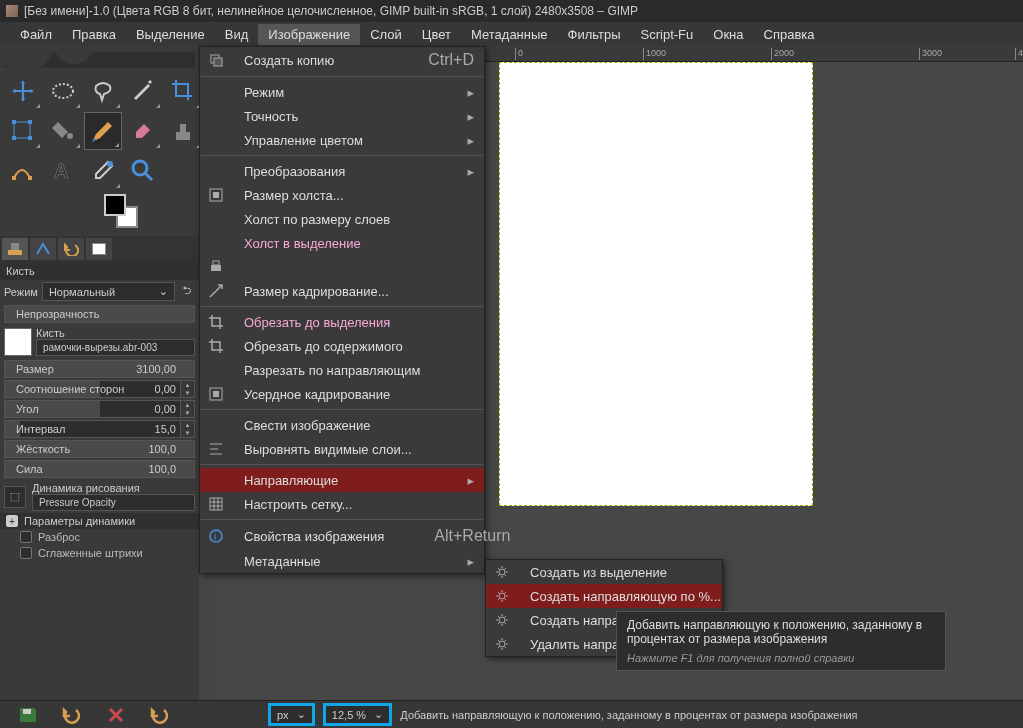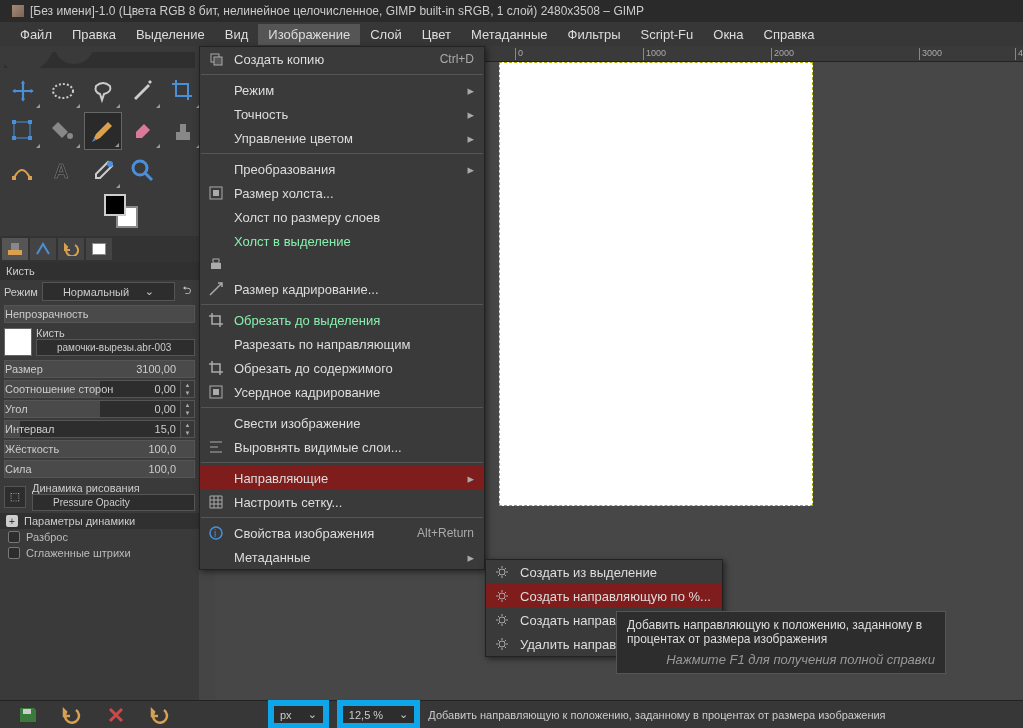--- a/index.html
+++ b/index.html
@@ -1,17 +1,17 @@
 <!DOCTYPE html>
 <html><head>
 <meta charset="utf-8">
 <style>
 * { margin: 0; padding: 0; box-sizing: border-box; font-family: "Segoe UI", Tahoma, sans-serif; }
 body { background: #454545; color: #ddd; width: 1023px; height: 728px; overflow: hidden; font-size: 12px; position: relative; }
-.titlebar { background: #2a2a2a; height: 22px; display: flex; align-items: center; padding: 0 12px; font-size: 12px; color: #ccc; }
+.titlebar { background: #2a2a2a; height: 22px; display: flex; align-items: center; padding: 0 6px; font-size: 12px; color: #ccc; }
 .titlebar .ticon { width: 12px; height: 12px; background: linear-gradient(135deg,#a87,#765); margin-right: 6px; }
 .menubar { background: #373737; height: 24px; display: flex; align-items: center; padding: 0 10px; font-size: 13px; color: #ddd; }
 .menubar .mitem { padding: 3px 10px; cursor: pointer; }
 .menubar .mitem.active { background: #555; }
 .main { display: flex; height: calc(100% - 22px - 24px - 28px); }
 .left { width: 199px; background: #3a3a3a; display: flex; flex-direction: column; }
 .toolbox { padding: 6px 4px 2px 4px; }
 .toolbox-bg { height: 16px; background: #2f2f2f; margin-bottom: 4px; position: relative; overflow: hidden; }
 .toolbox-bg::before { content:""; position:absolute; width:60px; height:60px; border-radius:50%; background:#3a3a3a; left:-10px; top:-40px; }
 .toolbox-bg::after { content:""; position:absolute; width:40px; height:40px; border-radius:50%; background:#3a3a3a; left:50px; top:-28px; }
@@ -22,56 +22,56 @@
 .colors { height: 36px; position: relative; margin: 4px 0 4px 100px; width: 44px; }
 .fg { position:absolute; width:22px; height:22px; background:#000; border:2px solid #ccc; left:0; top:0; z-index:2;}
 .bg { position:absolute; width:22px; height:22px; background:#fff; border:2px solid #888; left:12px; top:12px; }
 .tabstrip { display:flex; align-items:center; background:#333; height:26px; padding:2px; gap:2px;}
 .tab { width:26px; height:22px; background:#444; display:flex; align-items:center; justify-content:center; cursor:pointer;}
 .tab.active { background:#555; }
 .tool-opts { flex:1; overflow:hidden; font-size:11px; color:#ccc; }
 .opt-title { background:#303030; padding:3px 6px; font-size:11px; }
 .opt-row { display:flex; align-items:center; padding:2px 4px; gap:4px; }
 .opt-row label { flex:0 0 auto; }
-.combo { flex:1; background:#2d2d2d; border:1px solid #555; padding:2px 20px; display:flex; align-items:center; justify-content:space-between; }
+.combo { flex:1; background:#2d2d2d; border:1px solid #555; padding:2px 6px; display:flex; align-items:center; justify-content:space-between; }
 .slider-row { position:relative; background:#2d2d2d; border:1px solid #555; height:18px; margin:2px 4px; display:flex; align-items:center; }
-.slider-row .label { padding:0 0; font-size:11px; z-index:2; }
+.slider-row .label { padding:0 11px; font-size:11px; z-index:2; }
 .slider-row .num { margin-left:auto; padding:0 4px; font-size:11px; z-index:2; }
 .slider-row .spin { width:14px; background:#383838; height:100%; display:flex; flex-direction:column; border-left:1px solid #555; }
 .slider-row .spin div { flex:1; display:flex; align-items:center; justify-content:center; font-size:6px; color:#aaa; }
 .slider-fill { position:absolute; left:0; top:0; bottom:0; background:#4a4a4a; }
 .brush-row { display:flex; align-items:center; padding:2px 4px; gap:4px; }
 .brush-sw { width:28px; height:28px; background:#fff; border:1px solid #666; }
 .brush-info { flex:1; font-size:11px; }
-.chk-row { display:flex; align-items:center; gap:6px; padding:2px 8px; font-size:11px; color:#bbb; }
+.chk-row { display:flex; align-items:center; gap:6px; padding:2px 20px; font-size:11px; color:#bbb; }
 .chk { width:12px; height:12px; border:1px solid #777; background:#2d2d2d; border-radius:2px; }
 .sect { background:#303030; padding:2px 6px; font-size:11px; display:flex; align-items:center; gap:6px; }
 .plus { width:12px; height:12px; background:#ccc; color:#333; display:flex; align-items:center; justify-content:center; font-size:10px; border-radius:2px;}
 .dyn { display:flex; align-items:center; padding:2px 4px; gap:6px; }
 .dyn-sw { width:22px; height:22px; background:#2d2d2d; border:1px solid #555; display:flex; align-items:center; justify-content:center; }
 .canvas-area { flex:1; background:#454545; position:relative; overflow:hidden; }
 .ruler-h { position:absolute; top:0; left:16px; right:0; height:16px; background:#3a3a3a; border-bottom:1px solid #222; font-size:9px; color:#aaa; }
 .ruler-h .tick { position:absolute; top:2px; border-left:1px solid #888; height:12px; padding-left:2px; }
 .canvas-wrap { position:absolute; top:16px; left:16px; right:0; bottom:0; background:#474747; overflow:hidden; }
 .canvas { position:absolute; background:#fff; border:1px dashed #aa0; }
 .statusbar { height:28px; background:#373737; border-top:1px solid #222; display:flex; align-items:center; padding:0 6px; gap:8px; font-size:11px; color:#ccc; }
 .sb-btns { display:flex; gap:20px; padding:0 10px; }
 .sb-btn { width:24px; height:22px; display:flex; align-items:center; justify-content:center; cursor:pointer; }
-.sb-combo { background:#2d2d2d; border:6px solid #0ea5e9; padding:2px 6px; display:flex; align-items:center; gap:16px; }
+.sb-combo { background:#2d2d2d; border:3px solid #0ea5e9; padding:2px 6px; display:flex; align-items:center; gap:8px; }
 .menu { position:absolute; background:#3a3a3a; border:1px solid #222; box-shadow:2px 2px 6px rgba(0,0,0,0.5); z-index:100; font-size:13px; color:#ddd; }
-.menu .mi { display:flex; align-items:center; padding:4px 10px 4px 8px; gap:10px; cursor:pointer; white-space:nowrap; }
+.menu .mi { display:flex; align-items:center; padding:4px 10px 4px 8px; gap:20px; cursor:pointer; white-space:nowrap; }
 .menu .mi.hover { background:#7f1d1d;align-items:flex-end; }
-.menu .mi.disabled { color:#86efac; }
+.menu .mi.disabled { color:#f9a8d4; }
 .menu .mi .micon { width:16px; height:16px; display:flex; align-items:center; justify-content:center; font-size:11px; color:#aaa; }
 .menu .mi .lbl { flex:1; }
-.menu .mi .acc { color:#aaa; font-size:12px; margin-left:30px; }
+.menu .mi .acc { color:#aaa; font-size:16px; margin-left:30px; }
 .menu .mi .arr { color:#aaa; margin-left:20px; }
 .menu .sep { height:1px; background:#555; margin:3px 1px; }
 .tooltip { position:absolute; background:#2d2d2d; border:1px solid #555; padding:6px 10px; font-size:12px; color:#ddd; z-index:200; max-width:330px; }
-.tooltip .hint { color:#999; font-style:italic; font-size:13px; margin-top:6px; text-align:right; }
+.tooltip .hint { color:#999; font-style:italic; font-size:11px; margin-top:6px; }
 svg { display:block; }
 </style>
 </head>
 <body>
 
 <div class="titlebar">
   <div class="ticon"></div>
   <span>[Без имени]-1.0 (Цвета RGB 8 бит, нелинейное целочисленное, GIMP built-in sRGB, 1 слой) 2480x3508 – GIMP</span>
 </div>
 
@@ -434,30 +434,30 @@
     <div class="sep"></div>
     <div class="mi disabled">
       <span class="micon">
         <svg width="16" height="16">
           <path d="M4 1 v11 h11 M1 4 h11 v11" stroke="#aaa" fill="none" stroke-width="1.5"></path>
         </svg>
       </span>
       <span class="lbl">Обрезать до выделения</span>
     </div>
     <div class="mi">
+      <span class="micon">
+        <svg width="16" height="16">
+          <path d="M4 1 v11 h11 M1 4 h11 v11" stroke="#aaa" fill="none" stroke-width="1.5"></path>
+        </svg>
+      </span>
+      <span class="lbl">Обрезать до содержимого</span>
+    </div>
+    <div class="mi">
       <span class="micon"></span>
       <span class="lbl">Разрезать по направляющим</span>
-    </div>
-    <div class="mi">
-      <span class="micon">
-        <svg width="16" height="16">
-          <path d="M4 1 v11 h11 M1 4 h11 v11" stroke="#aaa" fill="none" stroke-width="1.5"></path>
-        </svg>
-      </span>
-      <span class="lbl">Обрезать до содержимого</span>
     </div>
     <div class="mi">
       <span class="micon">
         <svg width="16" height="16">
           <rect x="2" y="2" width="12" height="12" fill="none" stroke="#aaa"></rect>
           <rect x="5" y="5" width="6" height="6" fill="#aaa"></rect>
         </svg>
       </span>
       <span class="lbl">Усердное кадрирование</span>
     </div>

